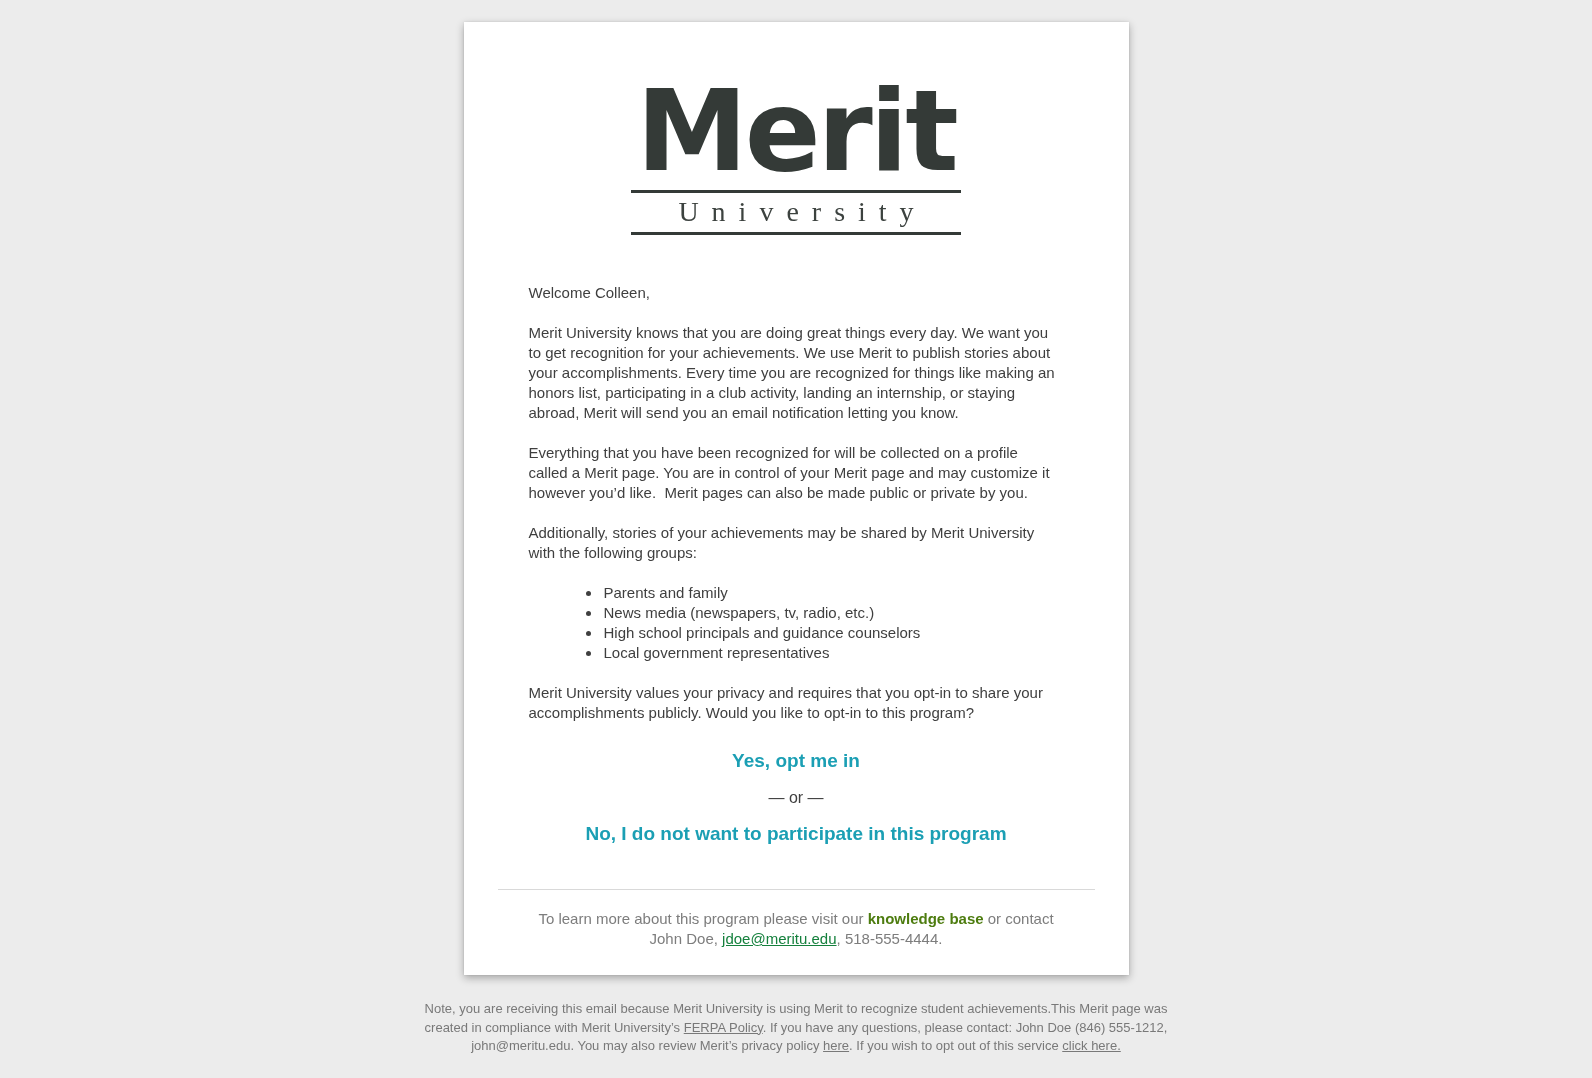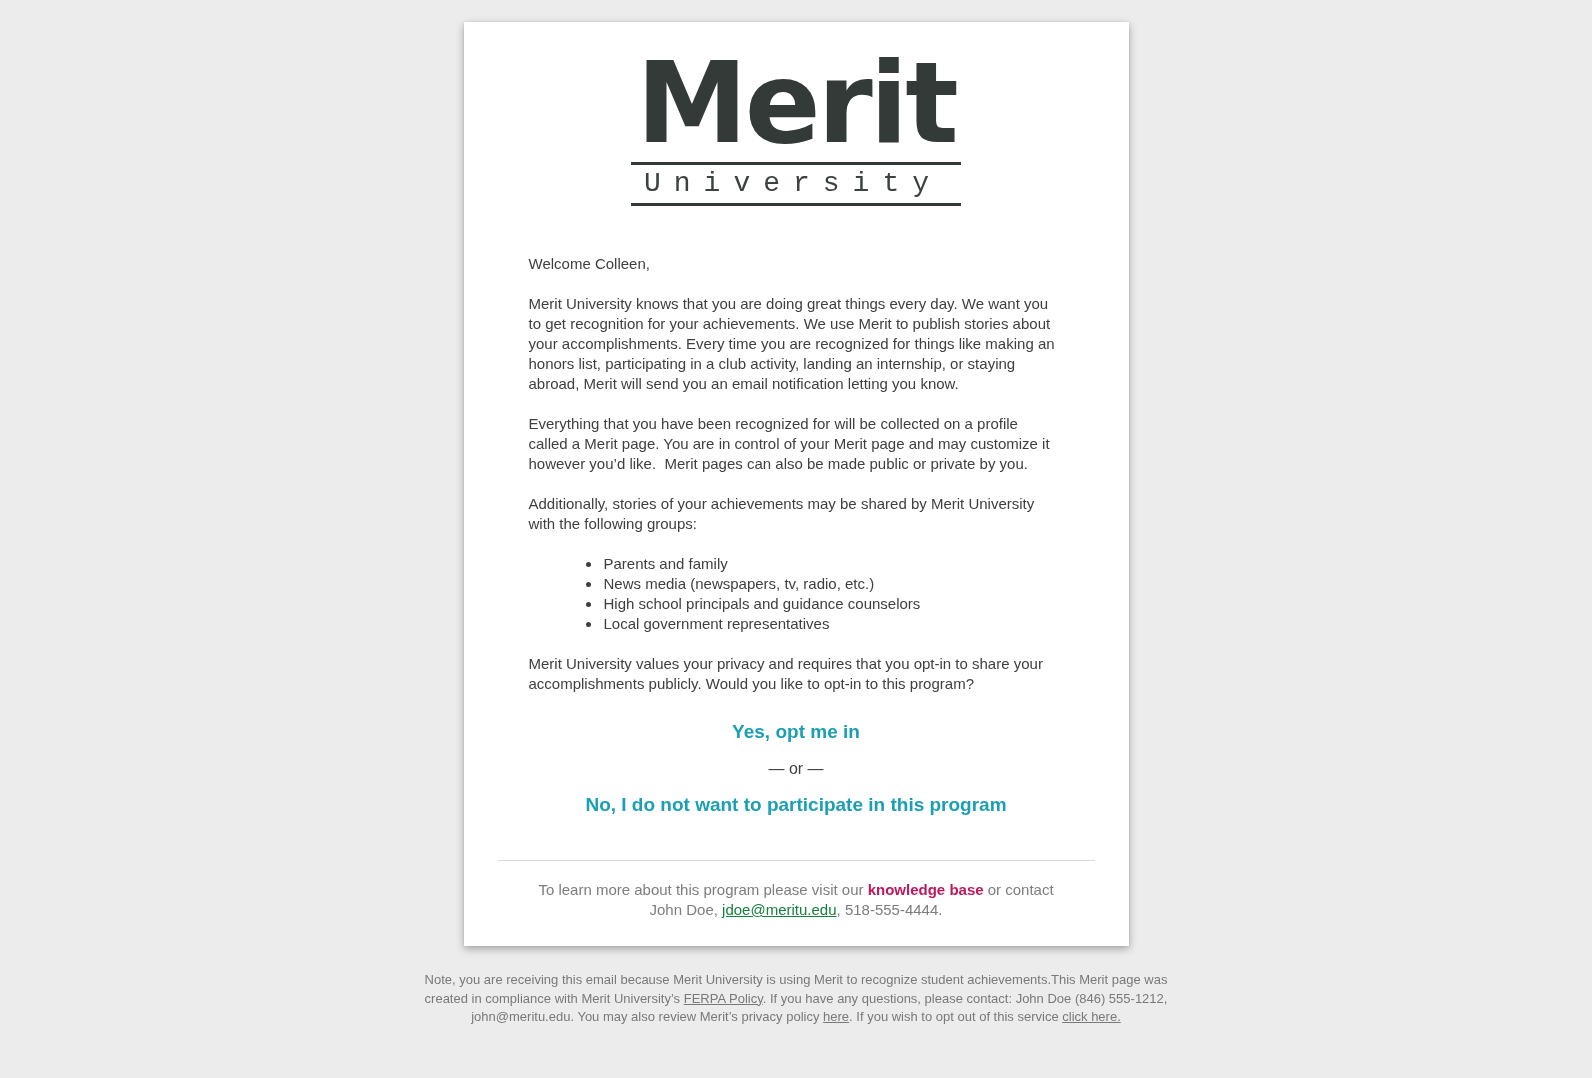--- a/index.html
+++ b/index.html
@@ -13,21 +13,21 @@
     min-height: 1078px;
   }
 
   
   .email-card {
     width: 665px;
     margin: 22px auto 12px;
     background: #ffffff;
     box-shadow: 0 3px 8px rgba(0,0,0,0.30), 0 0 2px rgba(0,0,0,0.10);
     box-sizing: border-box;
-    padding: 34px 65px 20px;
+    padding: 62px 65px 20px;
   }
 
   
   .logo {
     width: 330px;
     margin: 0 auto 48px;
   }
   .logo-wordmark {
     font-family: "DejaVu Sans", sans-serif;
     font-weight: bold;
@@ -38,23 +38,24 @@
     text-align: center;
     white-space: nowrap;
   }
   .logo-rule {
     border: none;
     border-top: 3px solid #343a37;
     margin: 0;
   }
   .logo-rule.top { margin-top: 12px; }
   .logo-subtitle {
-    font-family: Liberation Mono, monospace;
+    font-family: Liberation Serif, serif;
     font-size: 28px;
     color: #3c423f;
+    text-align: center;
     letter-spacing: 13px;
     padding-left: 13px;
     margin: 3px 0 4px;
     white-space: nowrap;
   }
 
   
   .copy {
     color: #3f3f3f;
     font-size: 15px;
@@ -100,21 +101,21 @@
   }
   .card-footer {
     margin-top: 19px;
     padding-bottom: 6px;
     text-align: center;
     color: #7d7d7d;
     font-size: 15px;
     line-height: 20px;
   }
   .kb-link {
-    color: #be185d;
+    color: #4d7c0f;
     font-weight: bold;
     text-decoration: none;
     cursor: pointer;
   }
   .email-link {
     color: #15803d;
     text-decoration: underline;
     cursor: pointer;
   }
 

